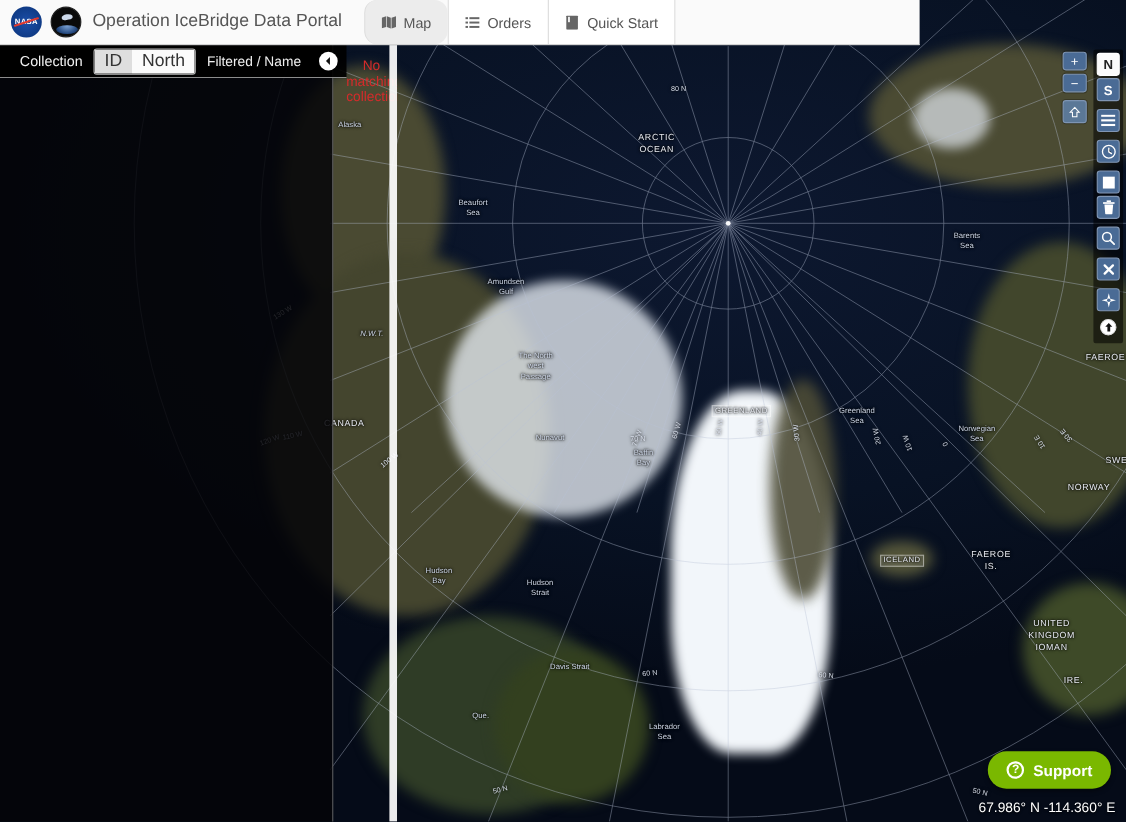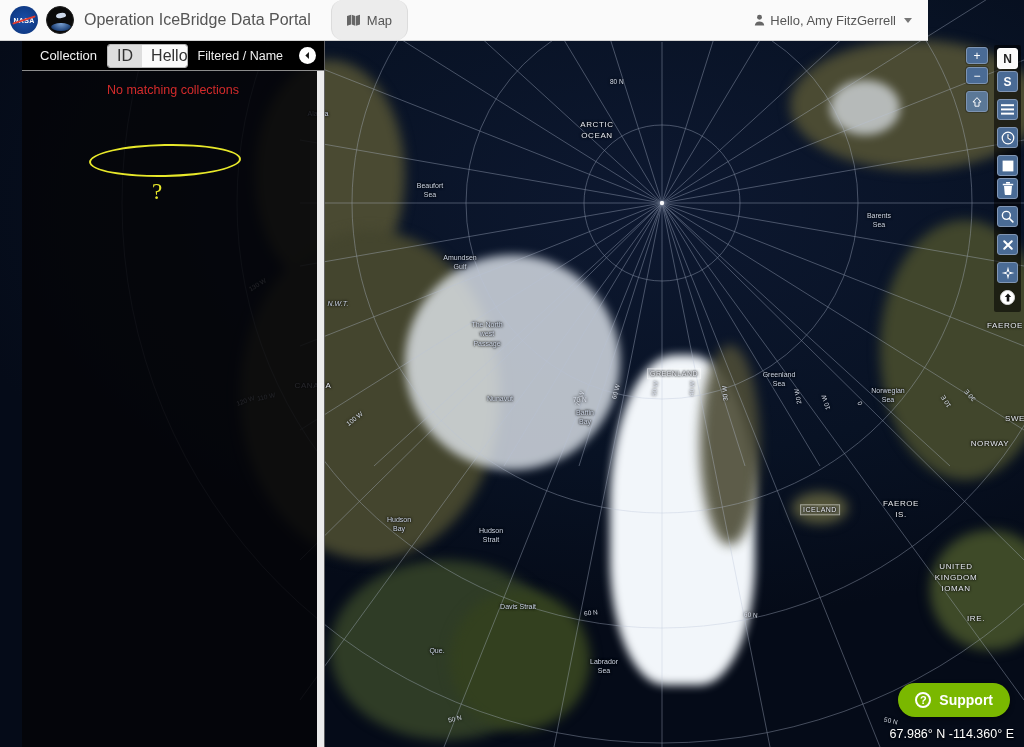--- a/index.html
+++ b/index.html
@@ -20,21 +20,21 @@
       linear-gradient(180deg, #071026 0%, #050b18 100%);
   }
   
   .land { position: absolute; border-radius: 50%; filter: blur(6px); }
   .ice  { position: absolute; border-radius: 50%; filter: blur(5px); }
 
   .grat { position: absolute; inset: 0; pointer-events: none; }
 
   
   .topbar {
-    position: absolute; top: 0; left: 0; width: 928px; height: 41px;
+    position: absolute; top: 0; left: 0; width: 836px; height: 41px;
     background: #fafafa; border-bottom: 1px solid #d3d3d3;
     display: flex; align-items: stretch; z-index: 40; justify-content: space-between;
   }
   .brand { display: flex; align-items: center; padding: 0 14px 0 10px; gap: 8px; }
   .nasa-logo {
     width: 28px; height: 28px; border-radius: 50%;
     background: radial-gradient(circle at 50% 50%, #1b4ea8 0%, #0b3378 100%);
     position: relative; overflow: hidden; flex: none;
   }
   .nasa-logo::after {
@@ -78,23 +78,22 @@
   .caret-dn {
     width: 0; height: 0; border-left: 4px solid transparent; border-right: 4px solid transparent;
     border-top: 5px solid #777; margin-left: 3px;
   }
   .ico { display: inline-flex; align-items: center; justify-content: center; }
 
   
   .sidebar {
     position: absolute; left: 0; top: 41px; width: 303px; height: 706px;
     background: rgba(5,5,8,0.86); z-index: 30;
-    display: flex; flex-direction: column;
+    display: flex; flex-direction: row;
     border-right: 1px solid rgba(255,255,255,0.35);
-    margin-left: 22px;
   }
   .sb-head {
     height: 30px; display: flex; align-items: center; gap: 10px;
     padding: 0 8px 0 18px; background: rgba(0,0,0,0.92);
     border-bottom: 1px solid rgba(255,255,255,0.55);
     color: #f2f2f2; font-size: 13px; white-space: nowrap;
   }
   .seg {
     display: inline-flex; border-radius: 3px; overflow: hidden; border: 1px solid #b9b9b9;
   }
@@ -353,40 +352,54 @@
     </div>
     <div class="navtabs">
       <div class="navtab active">
         <span class="ico">
           <svg width="13" height="13" viewBox="0 0 16 16">
               <path fill="#666" d="M0 2.5 5 1v12l-5 1.5zM5.8 1l4.4 1.6v12L5.8 13zM11 2.6 16 1v12l-5 1.6z"></path>
             </svg>
         </span>
         <span>Map</span>
       </div>
+      <div class="navtab">
+        <span class="ico">
+          <svg width="13" height="13" viewBox="0 0 16 16">
+              <g fill="#666">
+                <rect x="0" y="2" width="3" height="2.2"></rect>
+                <rect x="4.6" y="2" width="11.4" height="2.2"></rect>
+                <rect x="0" y="6.9" width="3" height="2.2"></rect>
+                <rect x="4.6" y="6.9" width="11.4" height="2.2"></rect>
+                <rect x="0" y="11.8" width="3" height="2.2"></rect>
+                <rect x="4.6" y="11.8" width="11.4" height="2.2"></rect>
+              </g>
+            </svg>
+        </span>
+        <span>Orders</span>
+      </div>
+      <div class="navtab">
+        <span class="ico">
+          <svg width="13" height="13" viewBox="0 0 16 16">
+              <path fill="#666" d="M2 0h11a1 1 0 0 1 1 1v14a1 1 0 0 1-1 1H2a1 1 0 0 1-1-1V1a1 1 0 0 1 1-1z"></path>
+              <rect x="3" y="1.6" width="2" height="6" fill="#fafafa"></rect>
+            </svg>
+        </span>
+        <span>Quick Start</span>
+      </div>
     </div>
     <div class="spacer"></div>
-    <div class="user-menu">
-      <span class="ico">
-        <svg width="11" height="12" viewBox="0 0 16 16">
-            <circle cx="8" cy="4" r="3.6" fill="#666"></circle>
-            <path fill="#666" d="M1.2 16c0-3.8 3-6 6.8-6s6.8 2.2 6.8 6z"></path>
-          </svg>
-      </span>
-      <span>Hello, Amy FitzGerrell</span>
-      <span class="caret-dn"></span>
-    </div>
   </div>
 
   <div class="sidebar">
     <div class="sb-head">
       <span>Collection</span>
       <span class="seg">
         <div class="sel">ID</div>
-        <div>Hello</div>
+        <div>North</div>
       </span>
       <span class="filt-total">Filtered / Name</span>
       <span class="collapse-btn">
         <svg width="9" height="9" viewBox="0 0 10 10">
             <path d="M6.6 1 2.6 5l4 4z" fill="#111"></path>
           </svg>
       </span>
     </div>
 
     <div class="sb-body">

